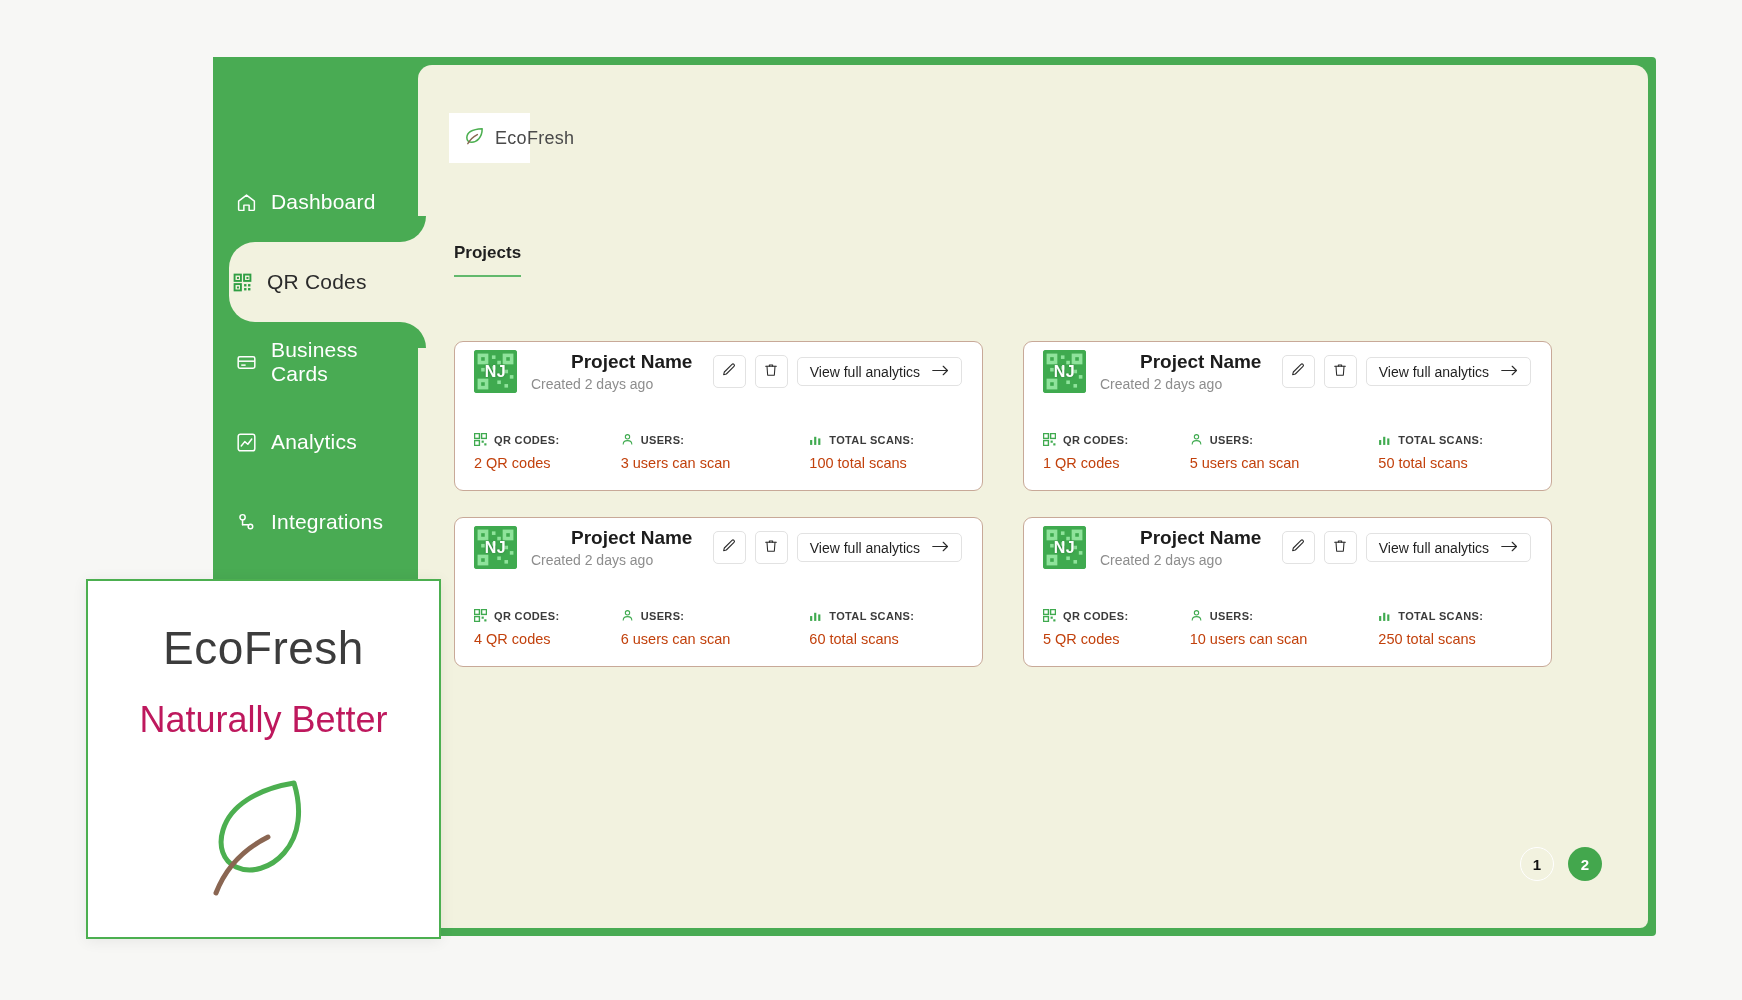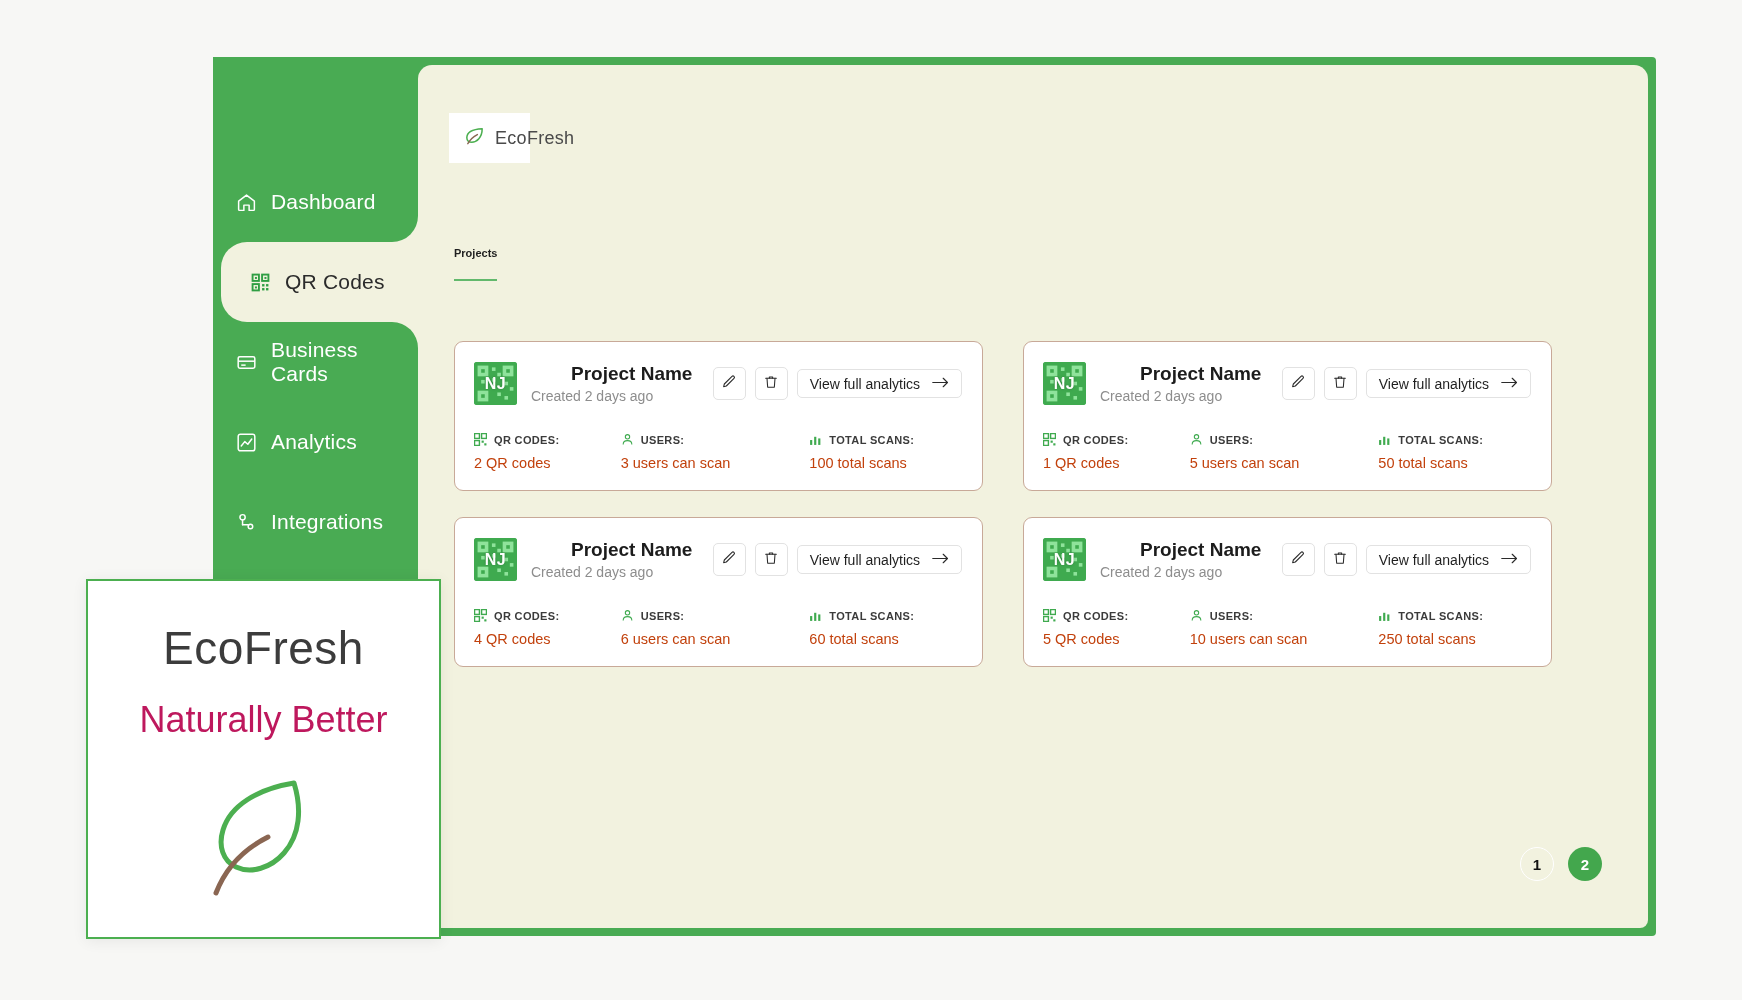--- a/index.html
+++ b/index.html
@@ -63,22 +63,22 @@
     flex: none;
   }
   .nav-item .nav-icon svg { display: block; }
 
   
   .nav-item.active {
     background: #f2f2df;
     color: #2b2b2b;
     border-top-left-radius: 26px;
     border-bottom-left-radius: 26px;
-    margin-left: 8px;
-    padding-left: 28px;
+    margin-left: 16px;
+    padding-left: 2px;
     width: 197px;
   }
   .nav-item.active::before,
   .nav-item.active::after {
     content: "";
     position: absolute;
     right: 0;
     width: 26px;
     height: 26px;
     background: #f2f2df;
@@ -125,45 +125,45 @@
     letter-spacing: .3px;
   }
 
   .tabs {
     position: absolute;
     left: 36px;
     top: 178px;
   }
   .tab {
     display: inline-block;
-    font-size: 11px;
+    font-size: 17px;
     font-weight: bold;
     color: #1f1f1f;
-    padding-bottom: 20px;
+    padding-bottom: 12px;
     border-bottom: 2.5px solid #62b96c;
     cursor: pointer;
   }
 
   
   .card-grid {
     position: absolute;
     left: 36px;
     top: 276px;
     width: 1130px;
     display: grid;
     grid-template-columns: 529px 529px;
     column-gap: 40px;
     row-gap: 26px;
   }
 
   .project-card {
     background: #ffffff;
     border: 1px solid #c8a998;
     border-radius: 9px;
-    padding: 20px 20px 20px 19px;
+    padding: 8px 20px 20px 19px;
     height: 150px;
     position: relative;
   }
 
   .card-top {
     display: flex;
     align-items: center;
   }
 
   .qr-thumb {

